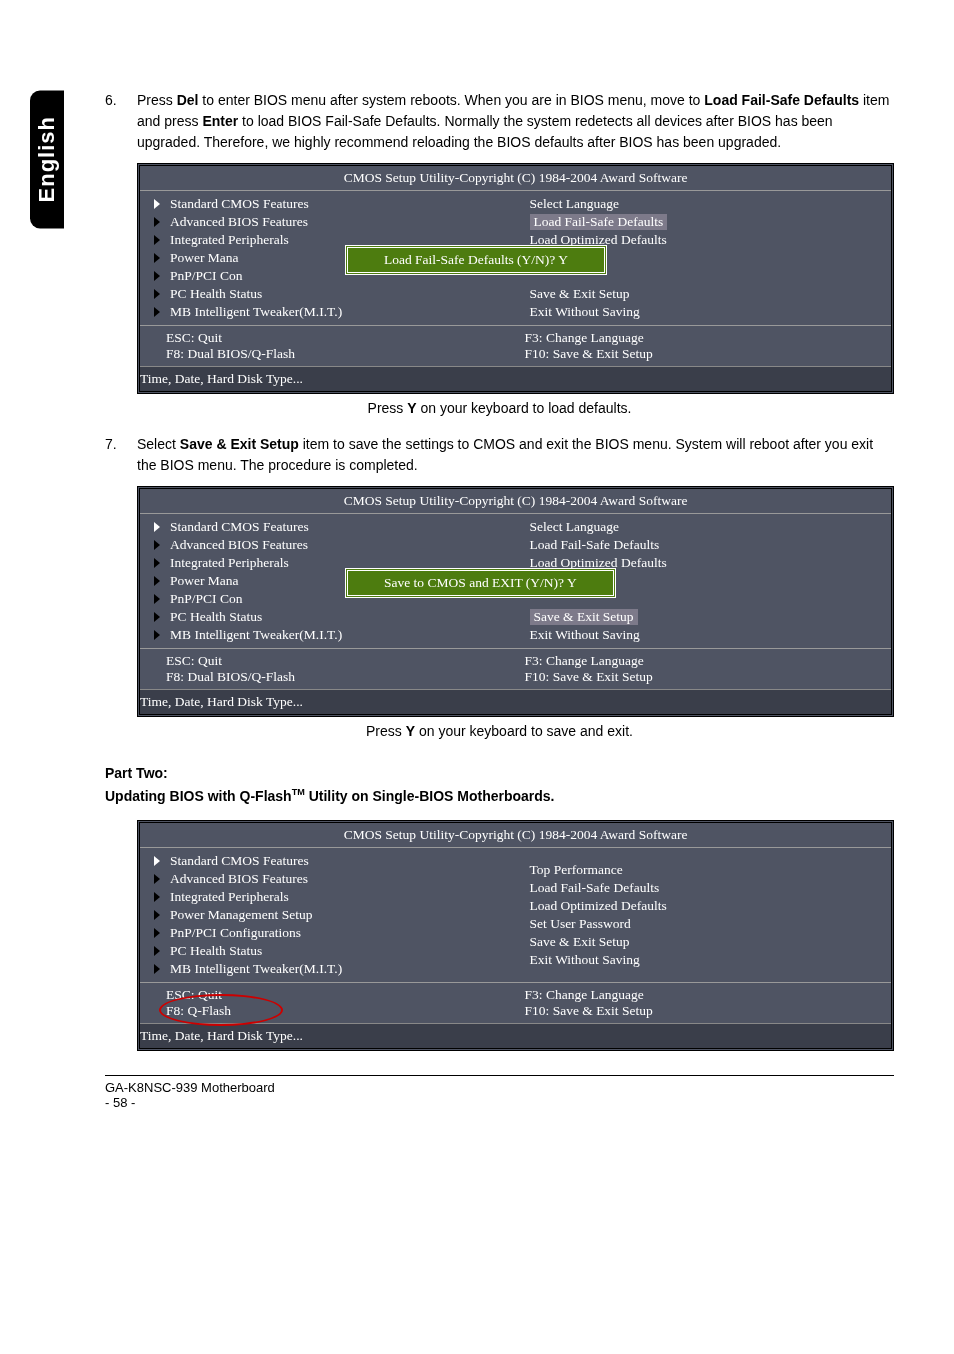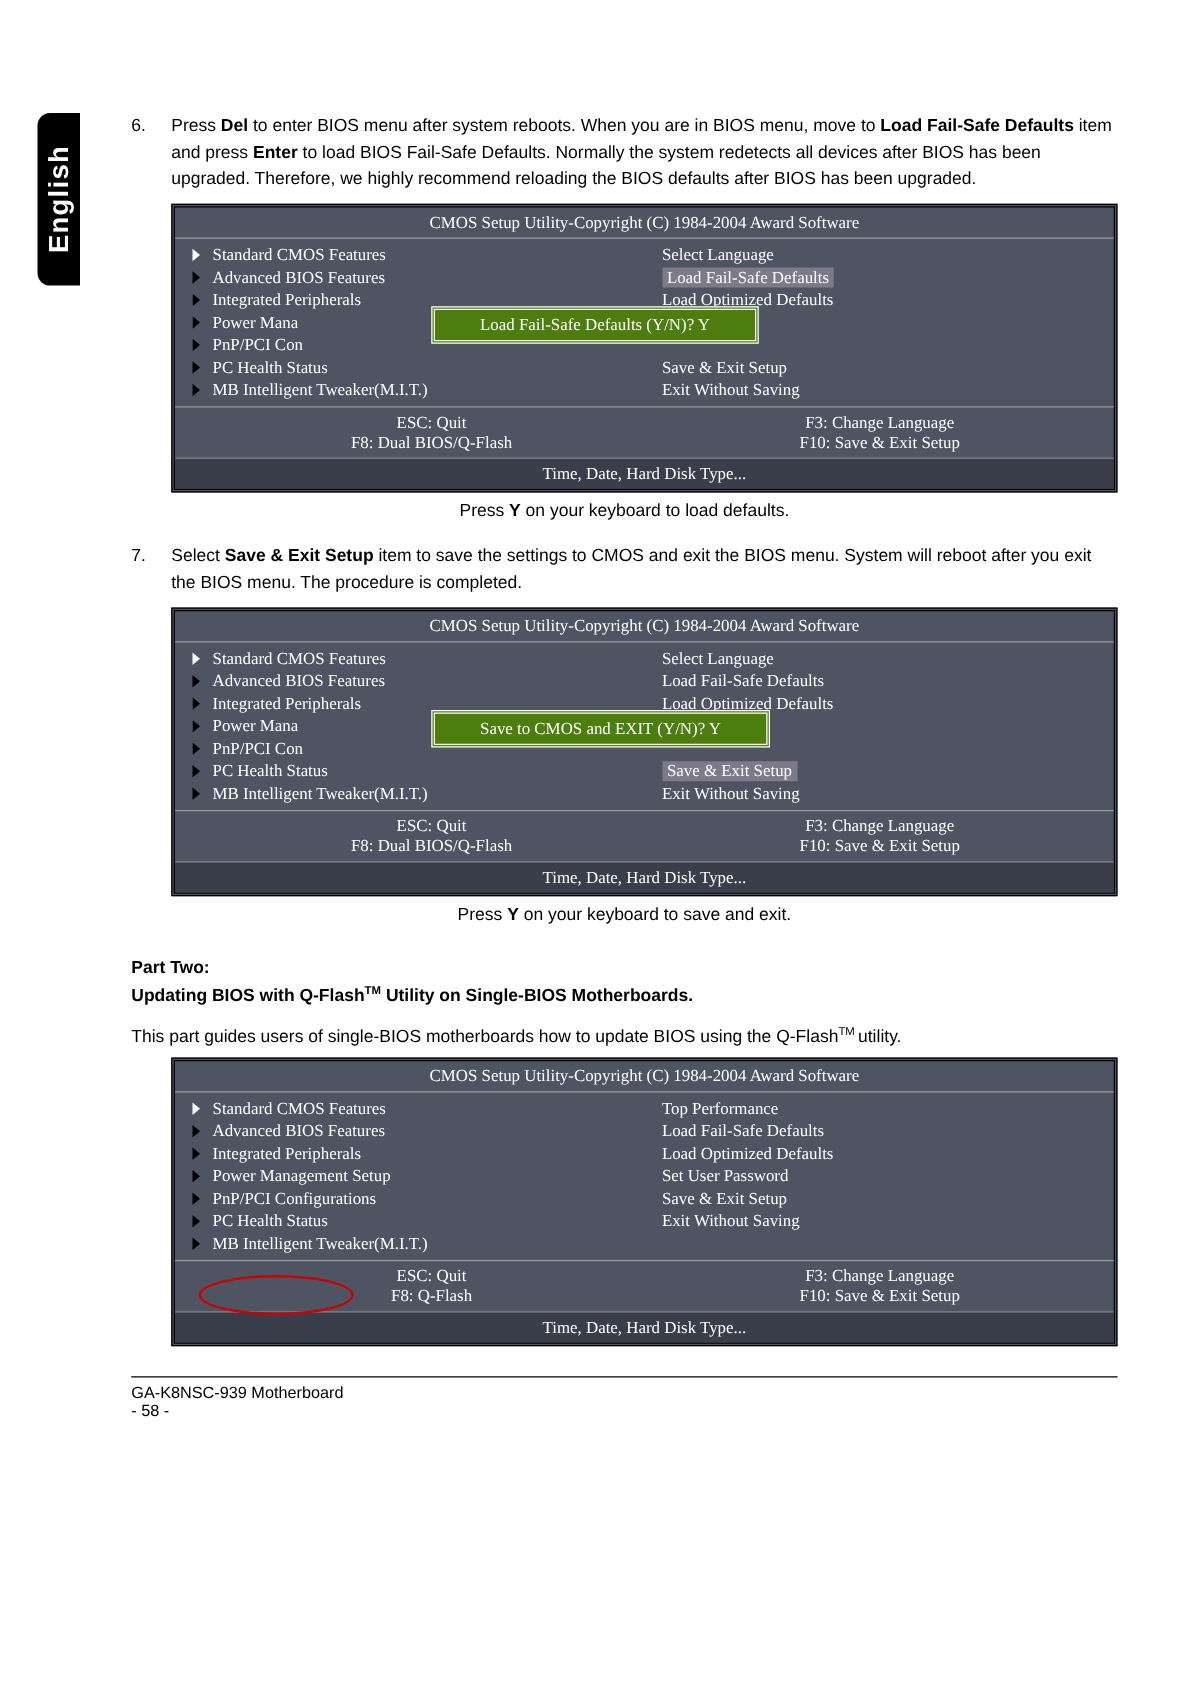--- a/index.html
+++ b/index.html
@@ -54,20 +54,21 @@
 }
 .bios-title {
   text-align: center;
   padding: 4px 0;
 }
 .bios-grid {
   display: flex;
   border-top: 1px solid #999;
   border-bottom: 1px solid #999;
   position: relative;
+  align-items: center;
 }
 .bios-col {
   flex: 1;
   padding: 4px 8px 4px 14px;
 }
 .bios-row {
   display: flex;
   align-items: center;
   padding: 1px 0;
 }
@@ -84,24 +85,23 @@
 .highlight {
   background: #7d7a8a;
   padding: 0 4px;
   display: inline-block;
 }
 .truncated { overflow: hidden; }
 .bios-footer {
   display: flex;
   padding: 4px 8px 4px 26px;
 }
-.bios-footer > div { flex: 1; text-align: center; }
+.bios-footer > div { flex: 1; }
 .bios-hint {
   background: #3a3e4a;
-  text-align: center;
   padding: 4px 0;
   border-top: 1px solid #888;
 }
 .bios-dialog {
   position: absolute;
   left: 205px;
   top: 54px;
   border: 3px double #fff;
   background: #4d7c0f;
   padding: 4px 36px;
@@ -301,23 +301,20 @@
       <div class="bios-hint">Time, Date, Hard Disk Type...</div>
     </div>
     <div class="caption">
       <span>Press </span><b>Y</b><span> on your keyboard to save and exit.</span>
     </div>
 
     <div class="section-h">Part Two:</div>
     <div class="section-h2">
       <span>Updating BIOS with Q-Flash</span><sup>TM</sup><span> Utility on Single-BIOS Motherboards.</span>
     </div>
-    <div>
-      <span>This part guides users of single-BIOS motherboards how to update BIOS using the Q-Flash</span><sup>TM </sup><span>utility.</span>
-    </div>
 
     <div class="bios-box" style="position:relative;">
       <div class="bios-title">CMOS Setup Utility-Copyright (C) 1984-2004 Award Software</div>
       <div class="bios-grid">
         <div class="bios-col">
           <div class="bios-row">
               <span class="arrow"></span>
               <span>Standard CMOS Features</span>
             </div>
           <div class="bios-row">

